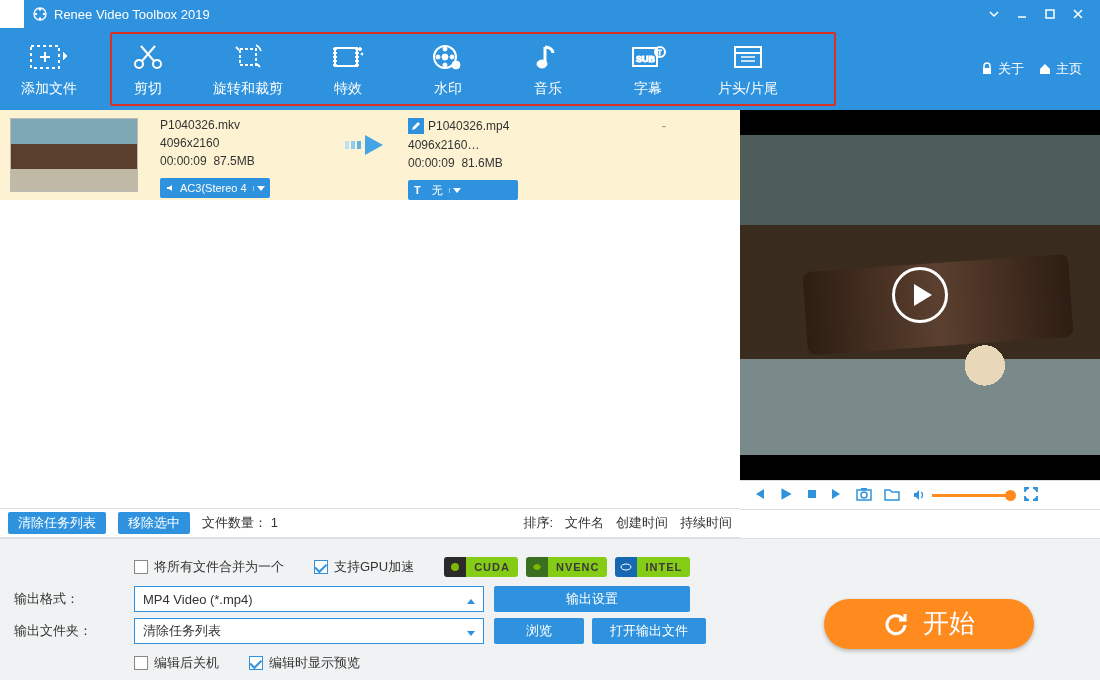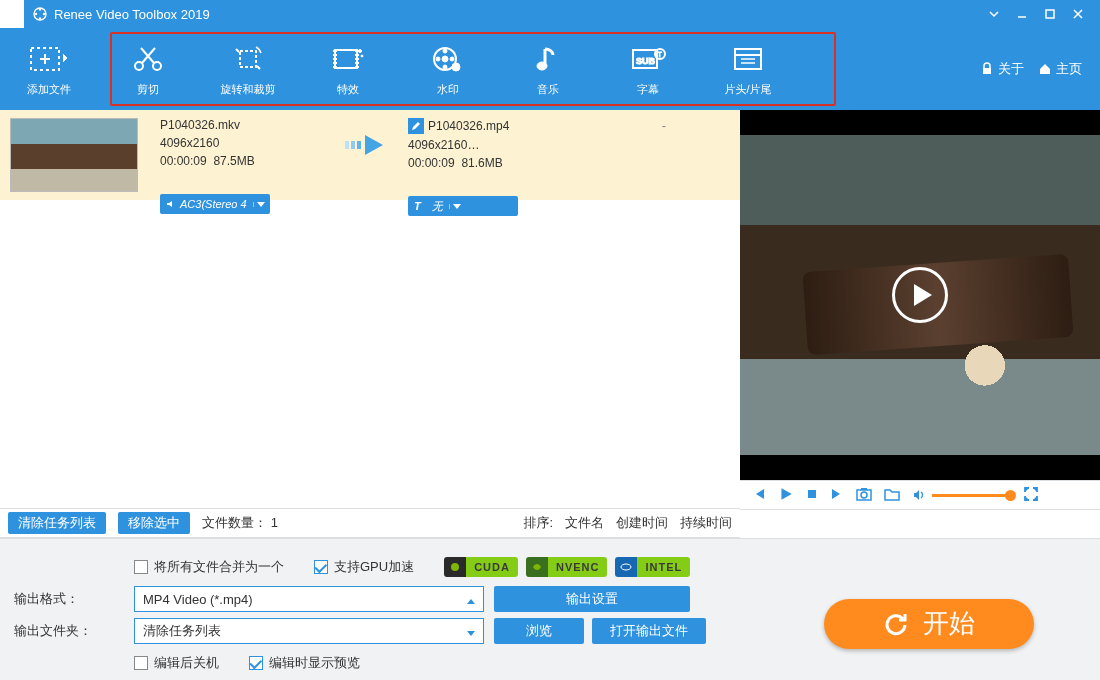--- a/index.html
+++ b/index.html
@@ -20,41 +20,41 @@
   .titlebar .logo { width:16px; height:16px; margin-right:6px; display:inline-flex; align-items:center; justify-content:center; }
   .titlebar .spacer { flex:1; }
   .titlebar .winbtn { width:28px; height:28px; display:inline-flex; align-items:center; justify-content:center; cursor:pointer; }
   .titlebar .winbtn svg { stroke:#fff; fill:none; }
 
   
   .toolbar { height:82px; background:var(--blue); display:flex; align-items:stretch; color:#fff; position:relative; }
   .tool { width:100px; display:flex; flex-direction:column; align-items:center; justify-content:center; gap:6px; cursor:pointer; }
   .tool .ico { height:34px; display:flex; align-items:center; justify-content:center; }
   .tool .ico svg { fill:#fff; stroke:#fff; }
-  .tool .lbl { font-size:11px; }
+  .tool .lbl { font-size:14px; }
   .tool.addfile { width:98px; }
   .redbox { position:absolute; left:110px; top:4px; width:726px; height:74px; border:2px solid #d93025; pointer-events:none; border-radius:2px; }
   .toolbar .right { margin-left:auto; display:flex; align-items:center; gap:14px; padding-right:18px; }
   .toolbar .right .link { display:flex; align-items:center; gap:4px; cursor:pointer; font-size:13px; }
   .toolbar .right svg { fill:#fff; }
 
   
   .main { display:flex; height:calc(680px - 28px - 82px - 200px); }
   .filepane { flex:1; background:var(--panel); overflow:hidden; }
   .preview { width:360px; background:#000; position:relative; }
 
   
   .filerow { height:90px; background:var(--pale); display:flex; align-items:flex-start; padding:8px 10px; }
   .thumb { width:128px; height:74px; background:linear-gradient(180deg,#7ea7b4 0 35%,#5a3f2c 35% 70%,#bfb9a6 70% 100%); border:1px solid #bbb; }
   .srccol { width:200px; padding:0 22px; display:flex; flex-direction:column; gap:4px; font-size:12px; }
   .arrow { width:60px; display:flex; align-items:center; justify-content:center; padding-top:14px; }
   .dstcol { width:200px; padding:0 10px; display:flex; flex-direction:column; gap:4px; font-size:12px; }
   .dsthead { display:flex; align-items:center; gap:4px; }
   .editicon { width:16px; height:16px; background:var(--blue); display:inline-flex; align-items:center; justify-content:center; }
-  .drops { display:flex; gap:10px; margin-top:22px;font-style:italic; }
+  .drops { display:flex; gap:10px; margin-top:6px; }
   .minidrop { height:20px; background:var(--blue); color:#fff; font-size:11px; display:flex; align-items:center; border-radius:2px; cursor:pointer; }
   .minidrop .body { padding:0 6px; display:flex; align-items:center; gap:4px; }
   .minidrop .caret { width:16px; border-left:1px solid rgba(255,255,255,.5); display:flex; align-items:center; justify-content:center; }
   .minidrop.ac3 { width:110px; }
   .minidrop.sub { width:110px; }
   .dash { text-align:center; color:#888; }
 
   
   .preview .frame { position:absolute; left:0; right:0; top:25px; bottom:25px;
     background:

